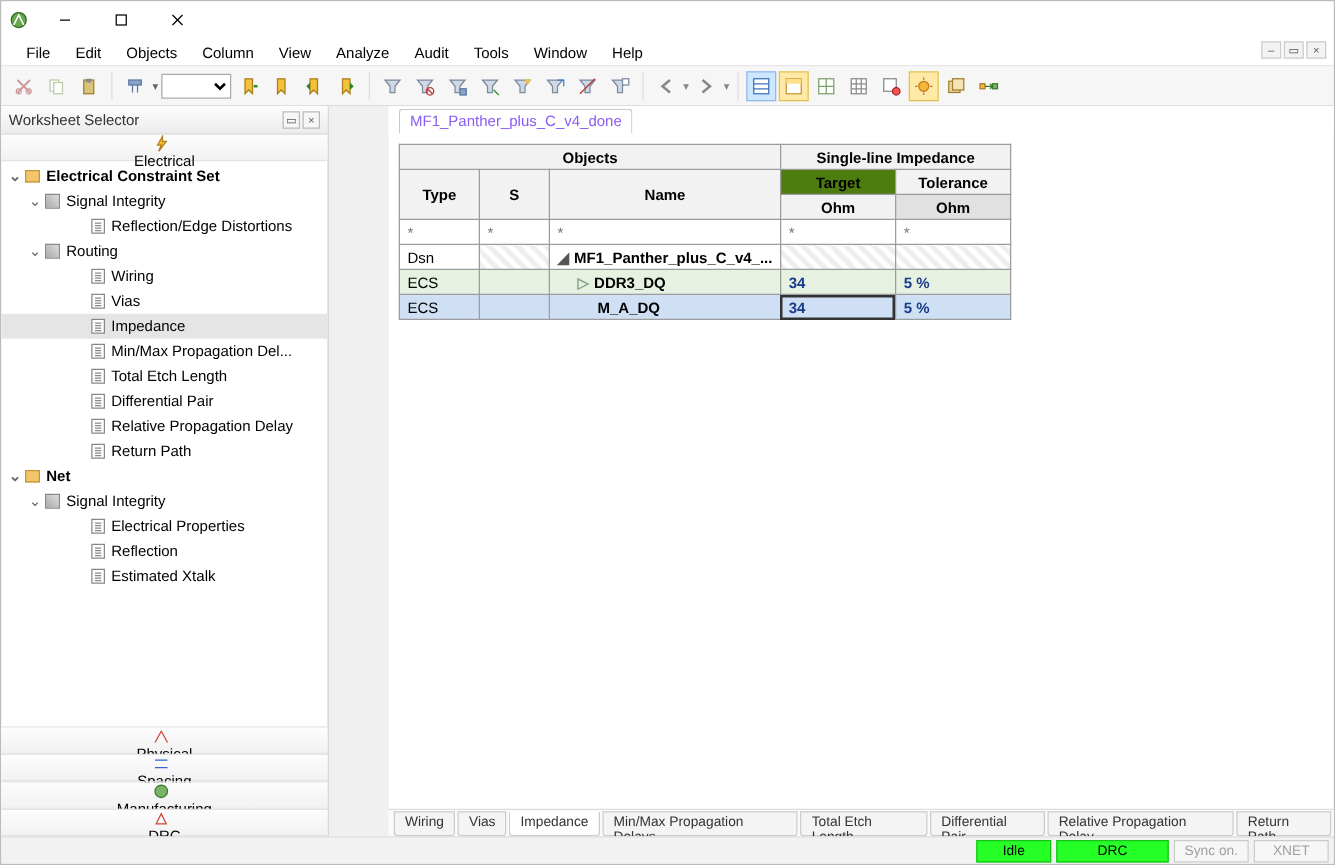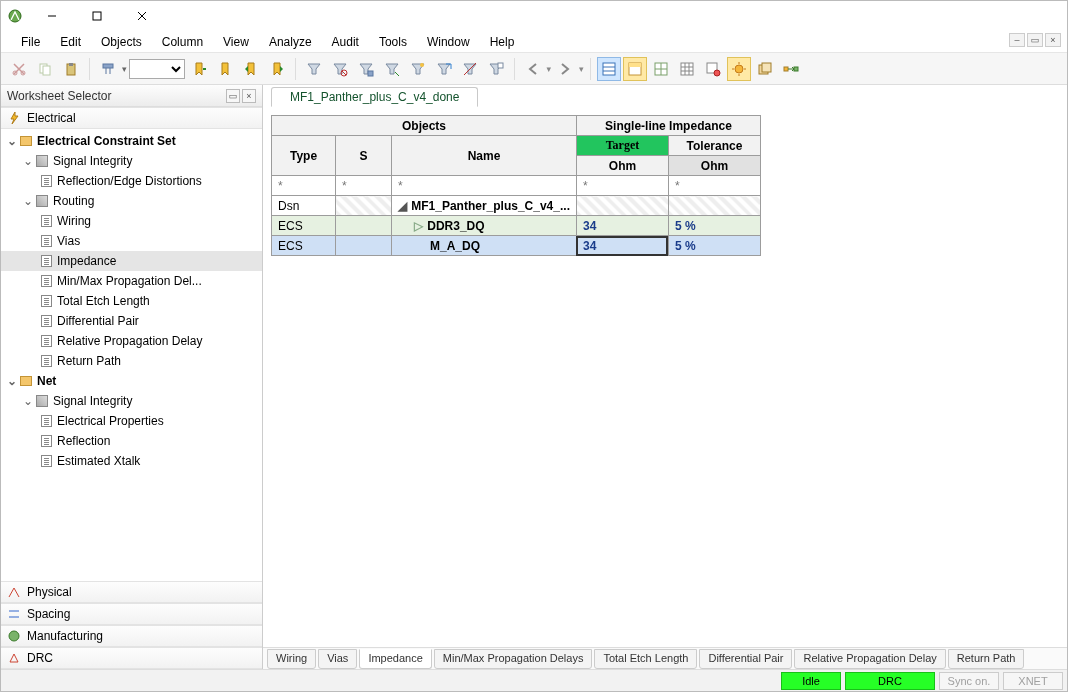--- a/index.html
+++ b/index.html
@@ -12,52 +12,52 @@
 .menubar { height: 22px; background: #fff; display: flex; align-items: center; padding: 0 10px; border-bottom: 1px solid #e6e6e6; position: relative; }
 .menubar .mitem { padding: 2px 10px; cursor: default; }
 .menubar .mdi-btns { position: absolute; right: 6px; top: 2px; display: flex; gap: 2px; }
 .menubar .mdi-btns .mdi { width: 16px; height: 14px; border: 1px solid #ccc; background: #f3f3f3; display:flex; align-items:center; justify-content:center; font-size:9px; color:#555;}
 .toolbar { height: 32px; background: #f6f6f6; border-bottom: 1px solid #ddd; display: flex; align-items: center; padding: 0 6px; gap: 2px; }
 .toolbar .tb { width: 24px; height: 24px; display: flex; align-items: center; justify-content: center; border: 1px solid transparent; }
 .toolbar .tb.active { background: #ffe9a6; border: 1px solid #e0c25a; }
 .toolbar .tb.blue  { background: #cfe6ff; border: 1px solid #8fb9e6; }
 .toolbar .sep { width: 1px; height: 22px; background: #ddd; margin: 0 4px; }
 .toolbar select.combo { width: 56px; height: 20px; background: #fff; border: 1px solid #aaa; }
-.content { flex: 1; display: flex; min-height: 0; }
+.content { flex: 1; display: flex; min-height: 0; gap: 48px; }
 
 .left { width: 262px; display: flex; flex-direction: column; border-right: 1px solid #ccc; background: #fff; }
 .ws-header { height: 22px; background: linear-gradient(#fdfdfd,#ececec); border-bottom: 1px solid #ddd; display: flex; align-items: center; padding: 0 6px; font-weight: normal; color: #333; }
 .ws-header .sp { flex: 1; }
 .ws-header .hbtn { width: 14px; height: 14px; border: 1px solid #bbb; background: #f7f7f7; margin-left: 2px; display:flex; align-items:center; justify-content:center; font-size:9px; color:#555;}
-.section-hdr { height: 22px; display: flex; align-items: center; padding: 0 6px; border-top: 1px solid #e3e3e3; border-bottom: 1px solid #e3e3e3; background: linear-gradient(#fdfdfd,#f2f2f2); cursor: default; }
+.section-hdr { height: 22px; display: flex; align-items: center; padding: 0 6px; border-top: 1px solid #e3e3e3; border-bottom: 1px solid #e3e3e3; background: linear-gradient(#fdfdfd,#f2f2f2); cursor: default; flex-direction: column; }
 .section-hdr .secicon { width: 14px; height: 14px; margin-right: 6px; }
 .tree-host { flex: 1; overflow: auto; position: relative; }
 .tree-host::-webkit-scrollbar { width: 16px; }
 .tree-host::-webkit-scrollbar-thumb { background: #cfcfcf; border: 1px solid #aaa; }
 .tree-host::-webkit-scrollbar-track { background: #f0f0f0; }
 .tree { padding: 2px 0; }
 .node { display: flex; align-items: center; height: 20px; padding-right: 4px; cursor: default; white-space: nowrap; }
 .node .tw { width: 14px; text-align: center; color: #666; }
 .node .ic { width: 14px; height: 14px; margin-right: 4px; display:inline-flex; align-items:center; justify-content:center; }
 .node.selected { background: #e5e5e5; }
 .node.bold { font-weight: bold; }
 .folder-ic { background: #f4c66b; border: 1px solid #c49436; width: 12px; height: 10px; }
 .sheet-ic { background: #fff; border: 1px solid #888; width: 11px; height: 12px; position: relative; }
 .sheet-ic::before { content:""; position:absolute; left:2px; right:2px; top:2px; height:1px; background:#888; box-shadow: 0 2px 0 #888, 0 4px 0 #888, 0 6px 0 #888; }
 .stack-ic { width:12px; height:12px; background: linear-gradient(45deg,#aaa,#ddd); border:1px solid #888; }
-.lv0 { padding-left: 4px; } .lv1 { padding-left: 20px; } .lv2 { padding-left: 24px; }
+.lv0 { padding-left: 4px; } .lv1 { padding-left: 20px; } .lv2 { padding-left: 56px; }
 
 .right { flex: 1; display: flex; flex-direction: column; background: #fff; }
 .doc-tabs { height: 22px; display: flex; align-items: flex-end; padding-left: 8px; background: #fff; }
-.doc-tab { height: 20px; padding: 2px 18px; border: 1px solid #c9c9c9; border-bottom: 1px solid #fff; background: #fff; border-top-left-radius: 3px; border-top-right-radius: 3px; color: #14532d; }
+.doc-tab { height: 20px; padding: 2px 8px; border: 1px solid #c9c9c9; border-bottom: 1px solid #fff; background: #fff; border-top-left-radius: 3px; border-top-right-radius: 3px; color: #8b5cf6; }
 .grid-wrap { flex: 1; padding: 8px; overflow: auto; }
 table.grid { border-collapse: collapse; }
 table.grid th, table.grid td { border: 1px solid #9c9c9c; padding: 0 6px; height: 20px; text-align: left; }
 table.grid th { background: #f2f2f2; font-weight: bold; text-align: center; }
-table.grid th.tgt { background: #22c55e; font-family: Liberation Serif, serif; }
+table.grid th.tgt { background: #4d7c0f; }
 table.grid th.tol { background: #e1e1e1; }
 table.grid td.type-c { font-weight: normal; }
 table.grid tr.row-ecs1 td { background: #e6f1e1; }
 table.grid tr.row-ecs2 td { background: #cfe0f5; }
 table.grid td.hatch { background: repeating-linear-gradient(45deg,#eee,#eee 4px,#fff 4px,#fff 8px); }
 table.grid td.val { color: #1a3c8a; font-weight: bold; }
 .col-type { width: 64px; } .col-s { width: 56px; } .col-name { width: 172px; } .col-tgt { width: 92px; } .col-tol { width: 92px; }
 .filter-row td { font-size: 12px; color: #777; }
 .bottom-tabs { height: 22px; display: flex; align-items: center; border-top: 1px solid #ddd; background: #fafafa; padding-left: 4px; }
 .btab { height: 20px; padding: 2px 8px; border: 1px solid #ccc; border-top-left-radius: 0; border-top-right-radius: 0; border-bottom-left-radius: 3px; border-bottom-right-radius: 3px; background: #f4f4f4; margin-right: 2px; color: #333; cursor: default; font-size: 11px;}

